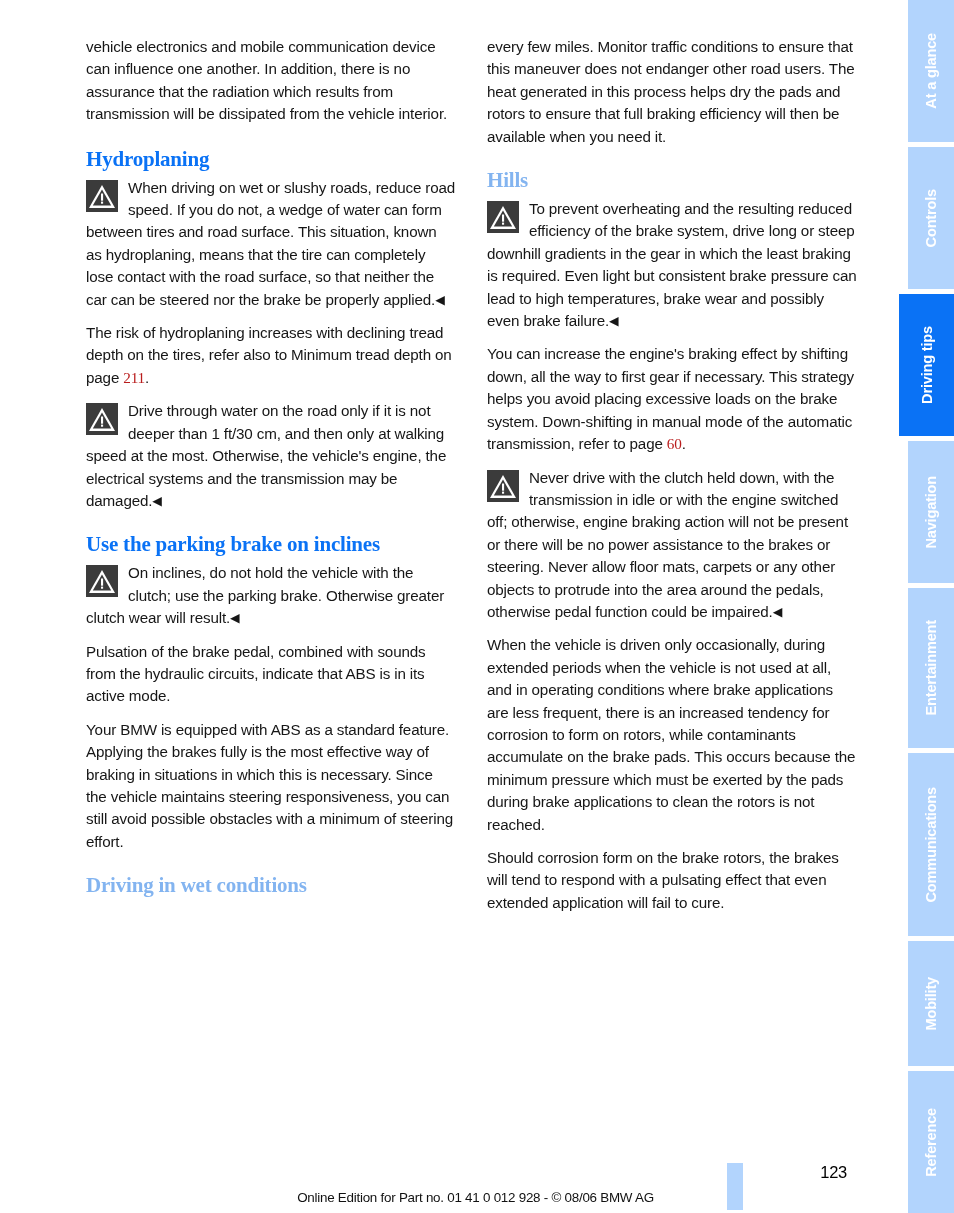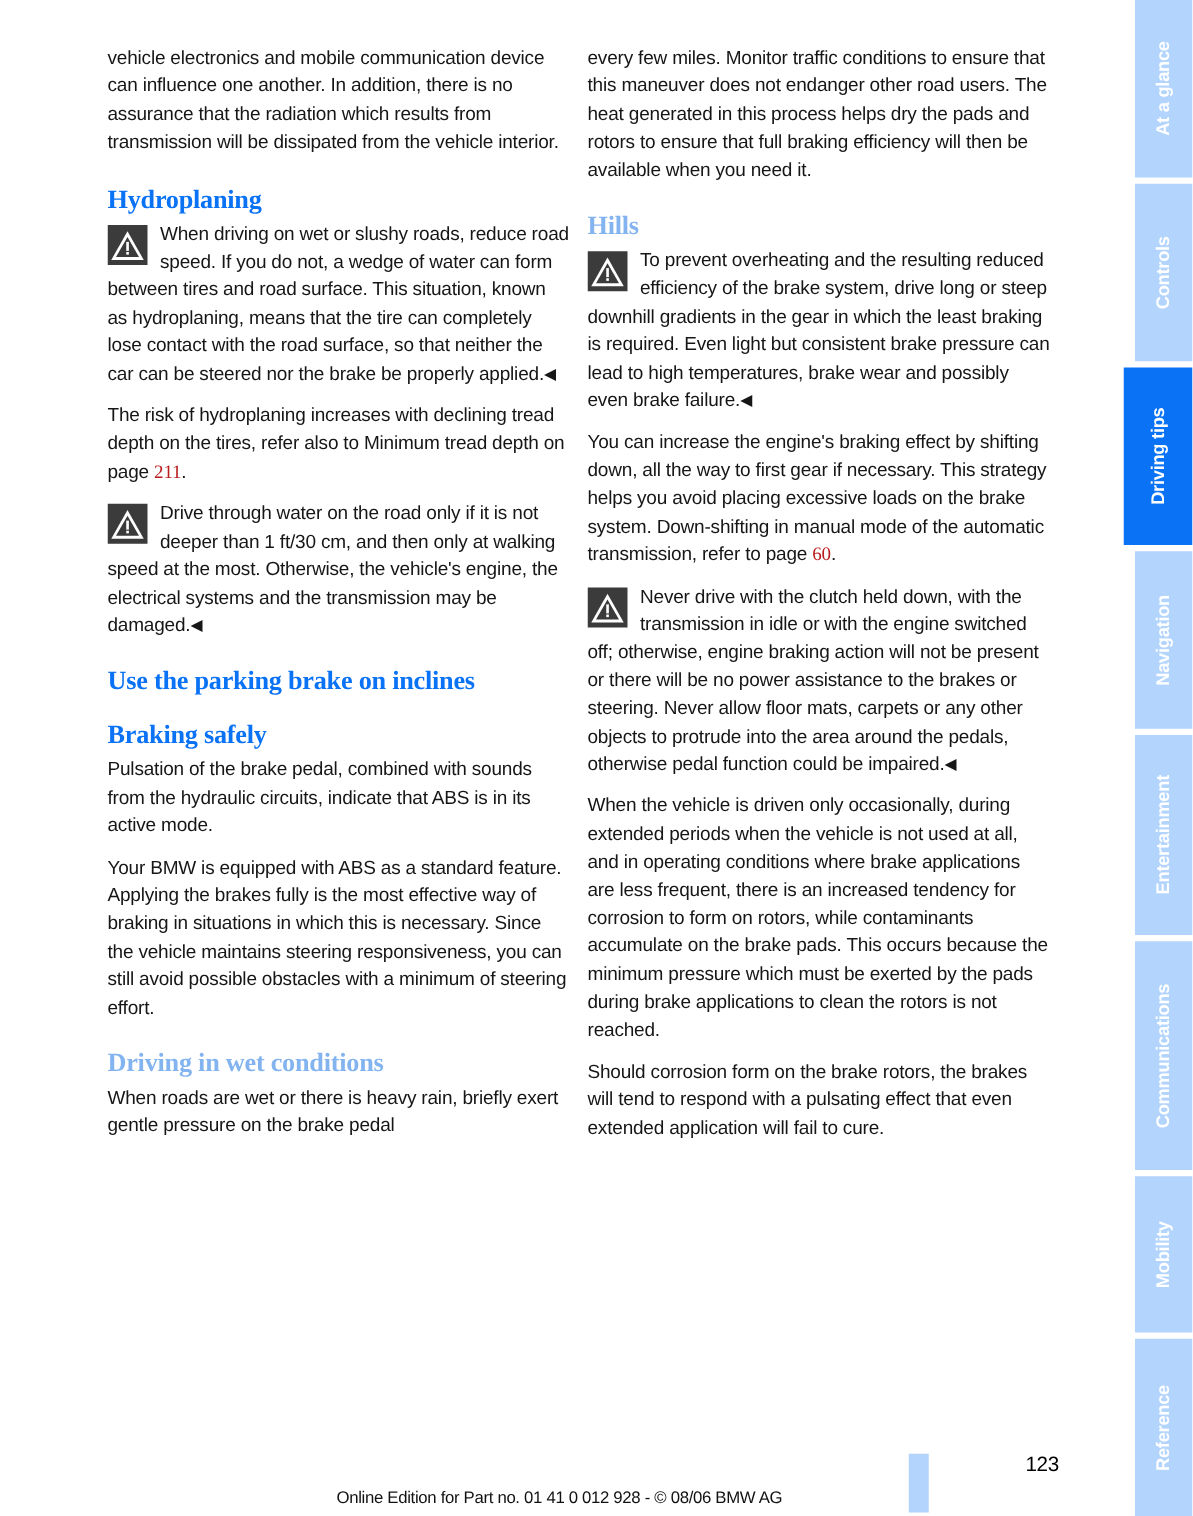--- a/index.html
+++ b/index.html
@@ -23,21 +23,21 @@
     width: 895px;
     height: 1213px;
   }
 
   .columns {
     position: absolute;
     left: 86px;
     top: 36px;
     width: 772px;
     display: flex;
-    gap: 14px;
+    gap: 31px;
   }
   .col {
     width: 370px;
   }
 
   
   p, .para {
     margin: 0 0 11px 0;
     font-size: 15.2px;
     line-height: 22.4px;
@@ -113,20 +113,21 @@
   }
   .footer-note {
     position: absolute;
     left: 0;
     top: 36px;
     width: 895px;
     text-align: center;
     font-size: 13.4px;
     letter-spacing: -0.25px;
     color: #111;
+    padding-left: 28px;
   }
 
   
   .sidebar {
     position: absolute;
     right: 0;
     top: 0;
     width: 59px;
     height: 1213px;
     background: #ffffff;
@@ -189,31 +190,40 @@
             <polygon points="16,9.5 25.2,25.6 6.8,25.6" fill="#3b3b3b"></polygon>
             <rect x="15" y="13.5" width="2.1" height="7.2" fill="#ffffff"></rect>
             <rect x="15" y="21.6" width="2.1" height="2.1" fill="#ffffff"></rect>
           </svg>
         </span>
         <span>Drive through water on the road only if it is not deeper than 1 ft/30 cm, and then only at walking speed at the most. Otherwise, the vehicle's engine, the electrical systems and the transmission may be damaged.</span><span class="arrow-end">◀</span>
       </div>
 
       <h2 class="heading">Use the parking brake on inclines</h2>
 
-
-
-      <h2 class="heading">Braking safely</h2>
+      <div class="warnblock">
+        <span class="warn-icon">
+          <svg width="32" height="32" viewBox="0 0 32 32" aria-hidden="true">
+            <polygon points="16,5 29,28 3,28" fill="#ffffff"></polygon>
+            <polygon points="16,9.5 25.2,25.6 6.8,25.6" fill="#3b3b3b"></polygon>
+            <rect x="15" y="13.5" width="2.1" height="7.2" fill="#ffffff"></rect>
+            <rect x="15" y="21.6" width="2.1" height="2.1" fill="#ffffff"></rect>
+          </svg>
+        </span>
+        <span>On inclines, do not hold the vehicle with the clutch; use the parking brake. Otherwise greater clutch wear will result.</span><span class="arrow-end">◀</span>
+      </div>
+
+
 
       <p class="para">Pulsation of the brake pedal, combined with sounds from the hydraulic circuits, indicate that ABS is in its active mode.</p>
 
       <p class="para">Your BMW is equipped with ABS as a standard feature. Applying the brakes fully is the most effective way of braking in situations in which this is necessary. Since the vehicle maintains steering responsiveness, you can still avoid possible obstacles with a minimum of steering effort.</p>
 
       <h2 class="heading sub">Driving in wet conditions</h2>
 
-      <p class="para">When roads are wet or there is heavy rain, briefly exert gentle pressure on the brake pedal</p>
 
     </div>
 
     <div class="col">
 
       <p class="para">every few miles. Monitor traffic conditions to ensure that this maneuver does not endanger other road users. The heat generated in this process helps dry the pads and rotors to ensure that full braking efficiency will then be available when you need it.</p>
 
       <h2 class="heading sub">Hills</h2>
 
       <div class="warnblock">

